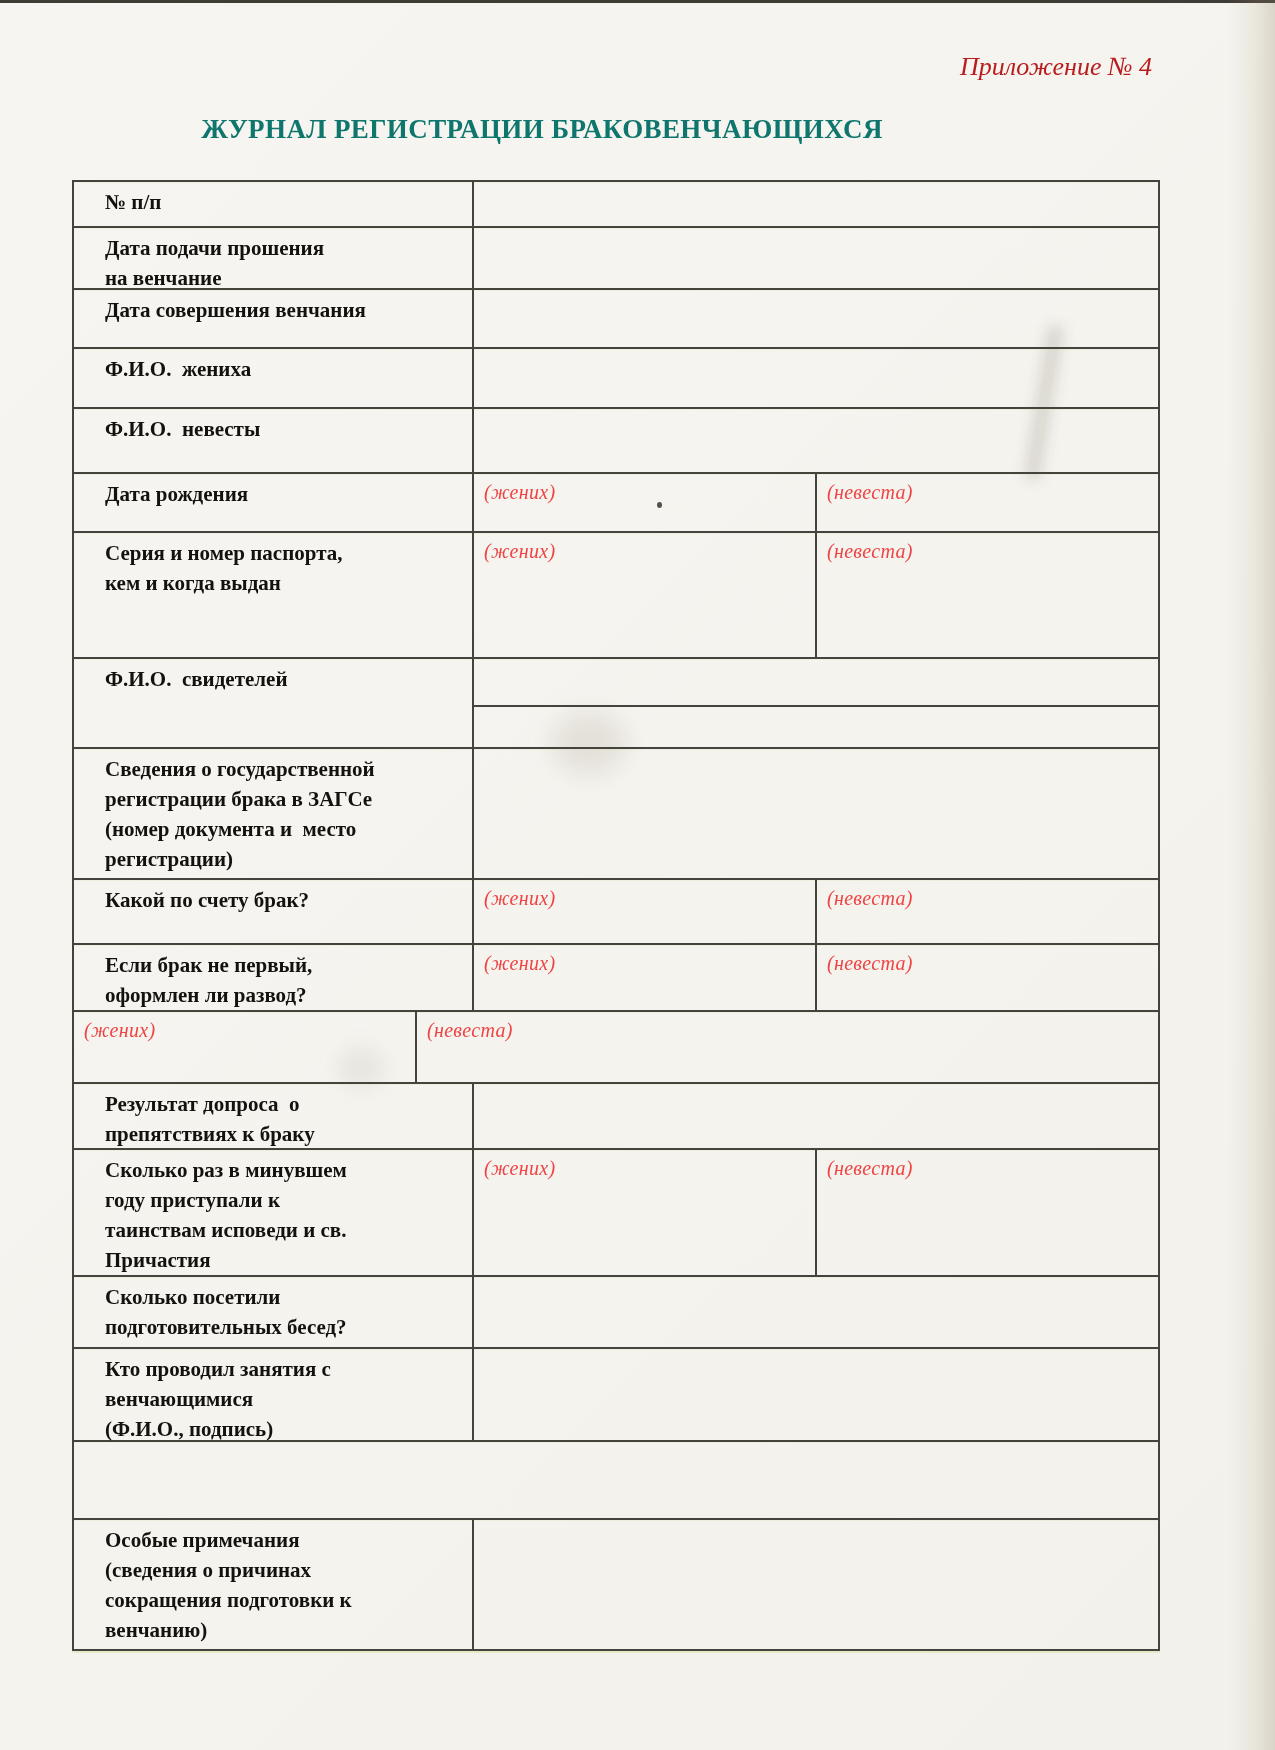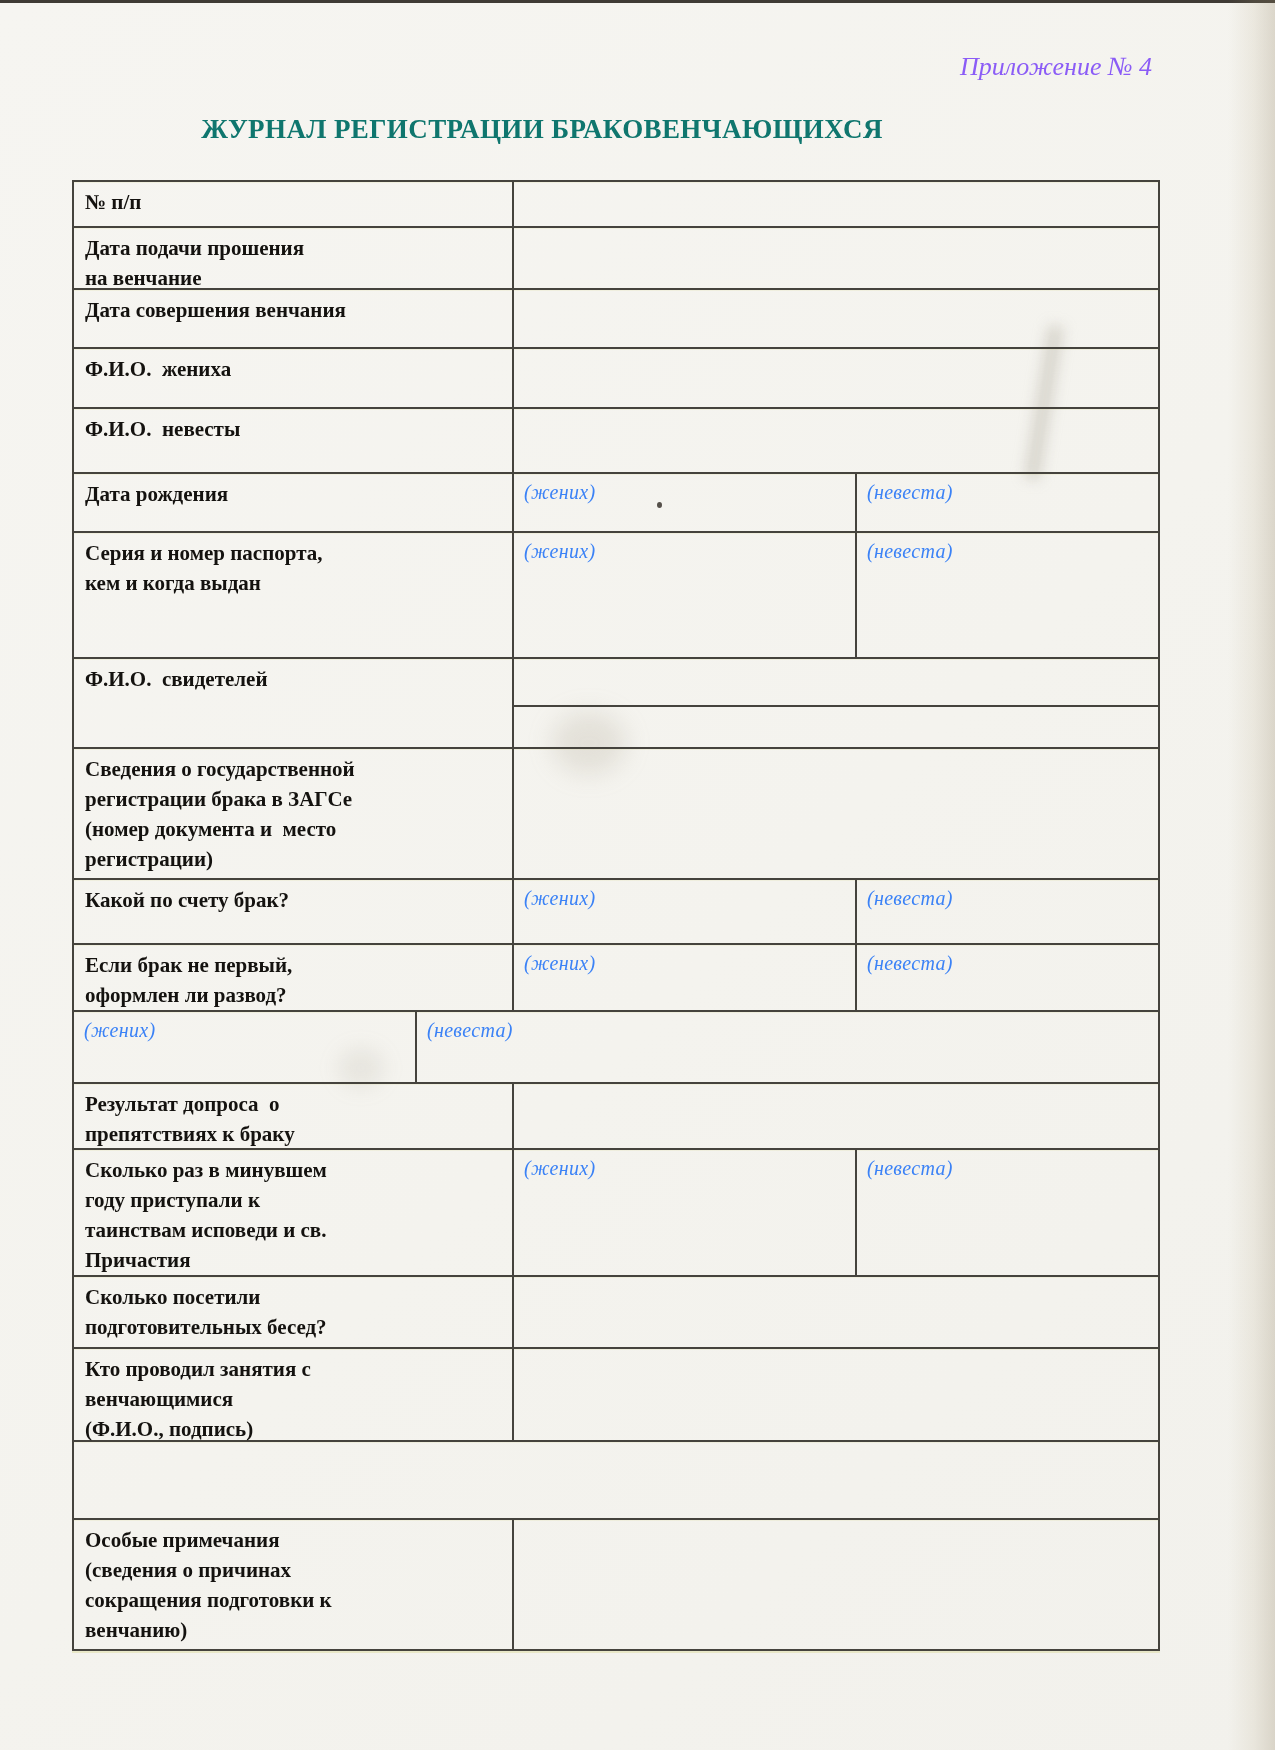--- a/index.html
+++ b/index.html
@@ -22,42 +22,42 @@
               background:rgba(150,142,126,0.30); filter:blur(7px); transform:rotate(9deg); }
   .smudge-a { position:absolute; left:552px; top:712px; width:74px; height:62px;
               background:rgba(158,148,128,0.20); filter:blur(12px); border-radius:50%; }
   .smudge-b { position:absolute; left:338px; top:1048px; width:46px; height:40px;
               background:rgba(150,142,126,0.13); filter:blur(10px); border-radius:50%; }
   .speck { position:absolute; left:657px; top:502px; width:5px; height:6px;
               background:#55504a; border-radius:50%; }
 
   
   .annotation { position:absolute; top:52px; left:700px; width:452px;
-              text-align:right; font-style:italic; font-size:26px; color:#8b5cf6; }
+              text-align:right; font-style:italic; font-size:26px; color:#b91c1c; }
   .doc-title { position:absolute; top:114px; left:72px; width:940px;
               text-align:center; font-weight:bold; font-size:27px;
               letter-spacing:0.4px; color:#0f766e; }
 
   
   .journal-table { position:absolute; left:72px; top:180px; width:1088px;
               box-sizing:border-box; border:2px solid #45433d;
               box-shadow: 0 2px 0 rgba(198,198,86,0.25); }
   .row { display:flex; box-sizing:border-box; border-bottom:2px solid #45433d;
               box-shadow: inset 0 1px 0 rgba(205,205,100,0.12); }
   .row:last-child { border-bottom:none; }
 
   .cell { box-sizing:border-box; }
-  .label-cell { width:440px; border-right:2px solid #45433d;
+  .label-cell { width:380px; border-right:2px solid #45433d;
               padding:5px 10px 4px 11px;
               font-weight:bold; font-size:21px; line-height:30px;
-              white-space:pre-wrap; color:#14120f; }
+              white-space:pre-wrap; color:#14120f;margin-left:20px; }
   .value-cell { flex:1; padding:7px 10px; }
   .groom-cell { width:343px; border-right:2px solid #45433d; flex:none; }
   .bride-cell { flex:1; }
-  .ph { font-style:italic; font-size:20px; color:#3b82f6; letter-spacing:0.3px; }
+  .ph { font-style:italic; font-size:20px; color:#ef4444; letter-spacing:0.3px; }
 
   .value-stack { flex:1; display:flex; flex-direction:column; }
   .sub-top { height:48px; border-bottom:2px solid #45433d; box-sizing:border-box; }
   .sub-bottom { flex:1; }
 
   .h46{height:46px}.h59{height:59px}.h60{height:60px}.h62{height:62px}
   .h65{height:65px}.h66{height:66px}.h67{height:67px}.h72{height:72px}
   .h78{height:78px}.h90{height:90px}.h93{height:93px}.h126{height:126px}
   .h127{height:127px}.h129{height:129px}.h131{height:131px}
 </style>

